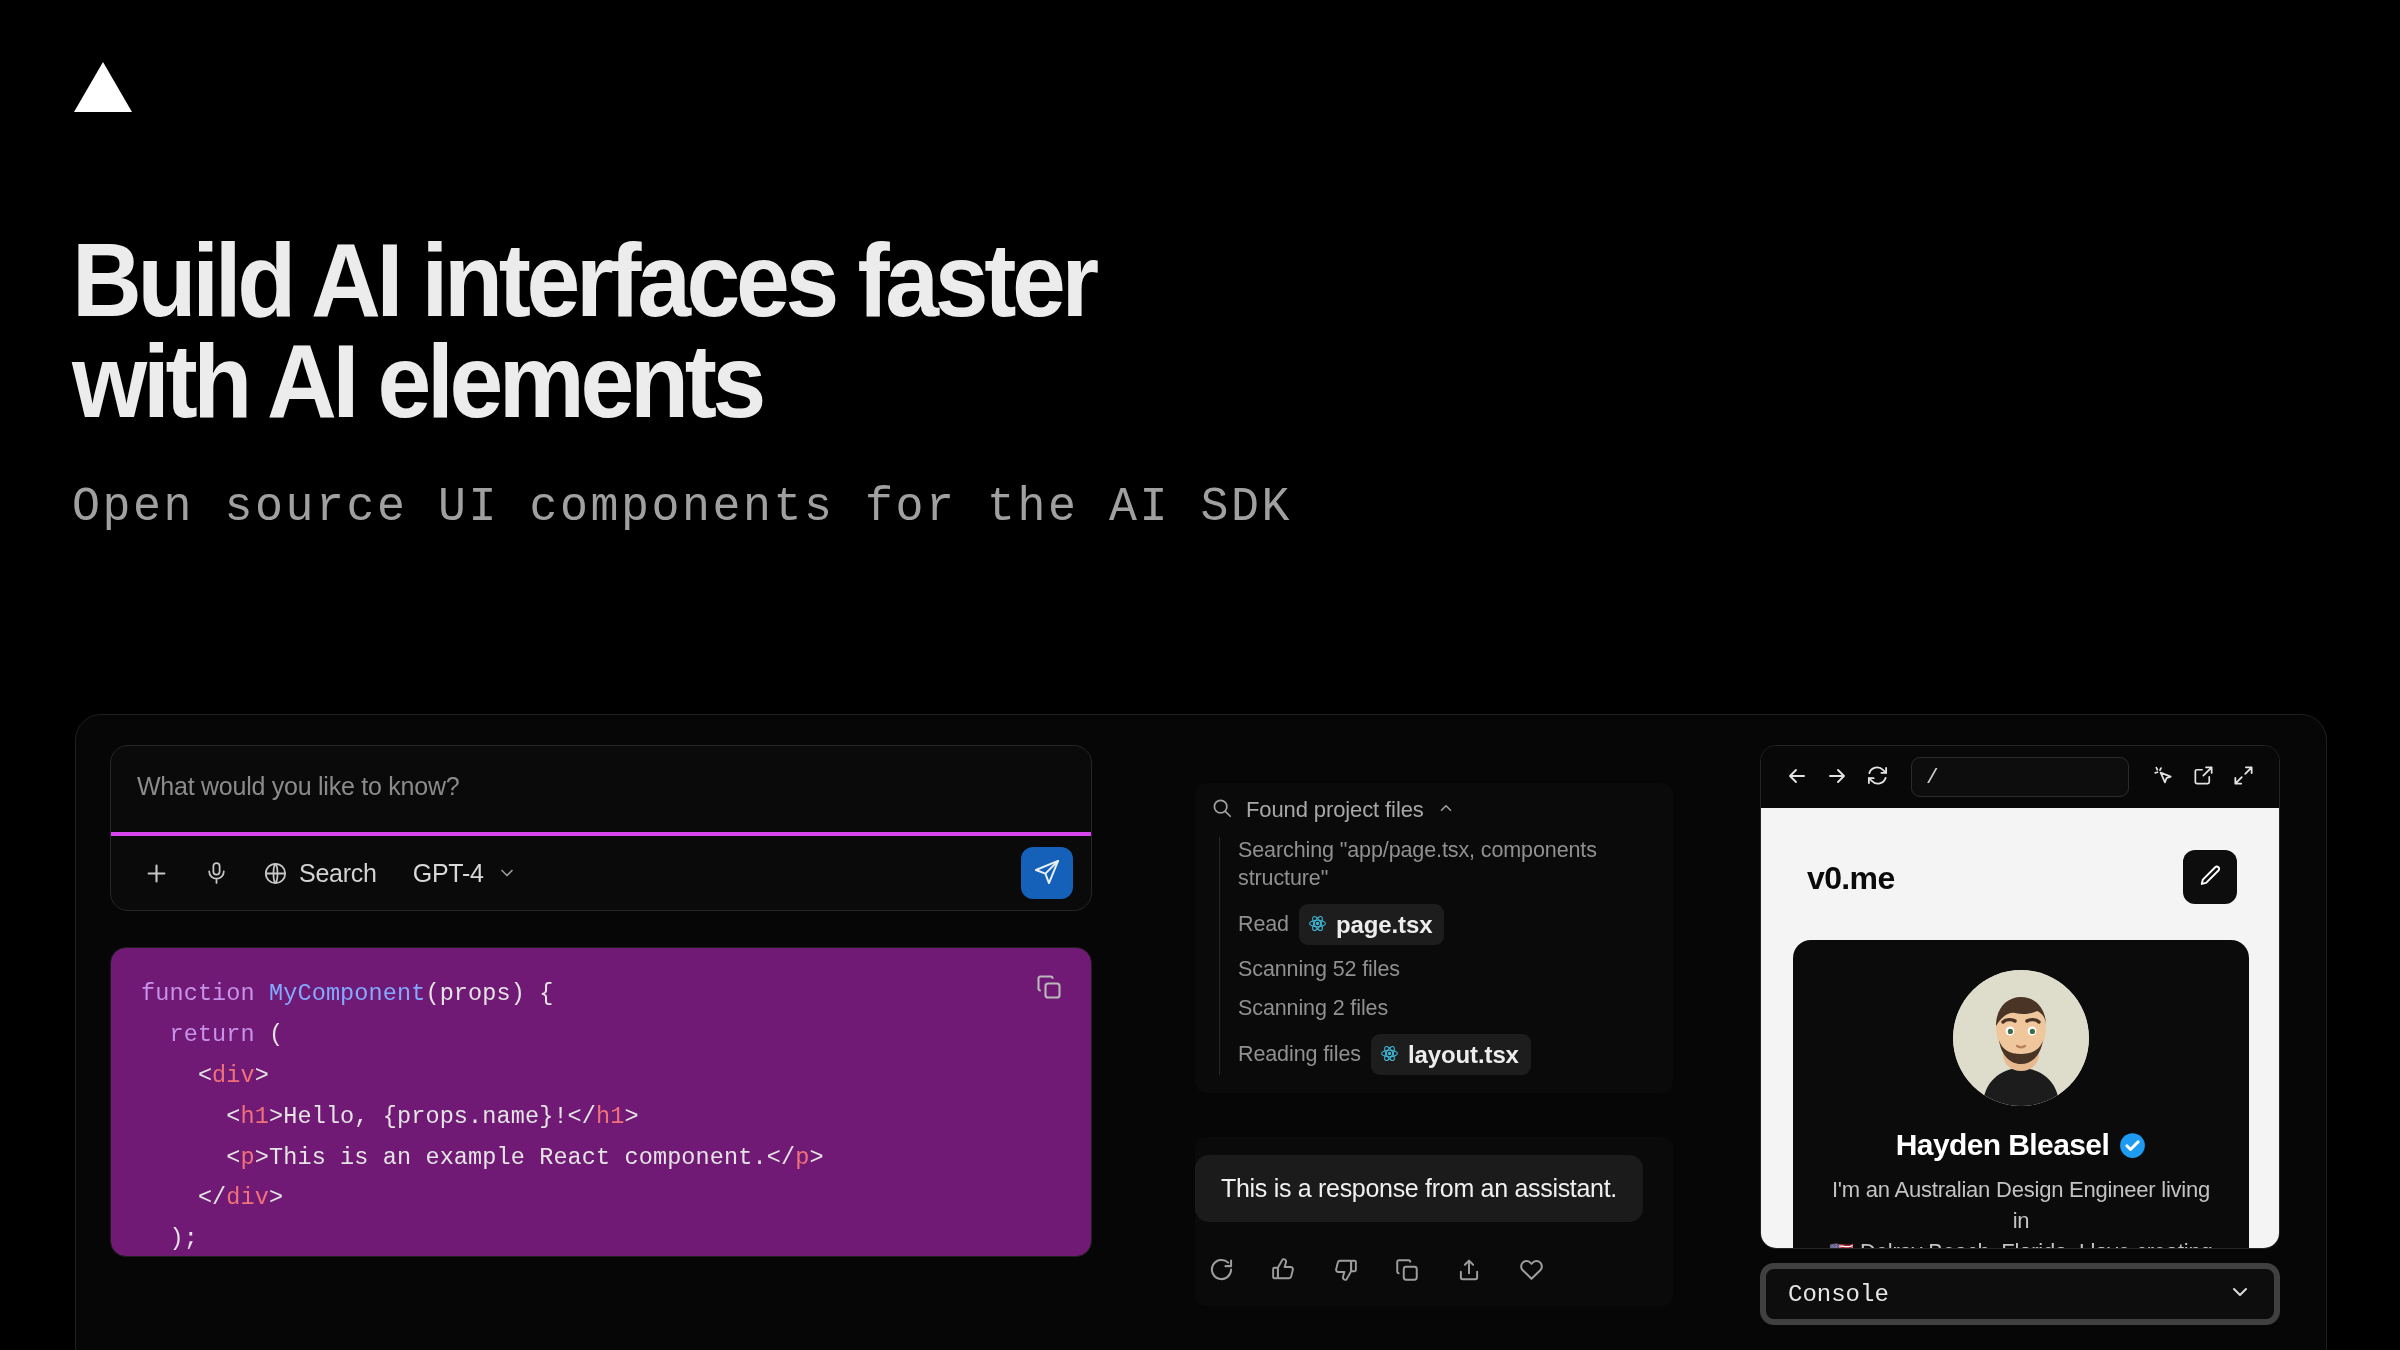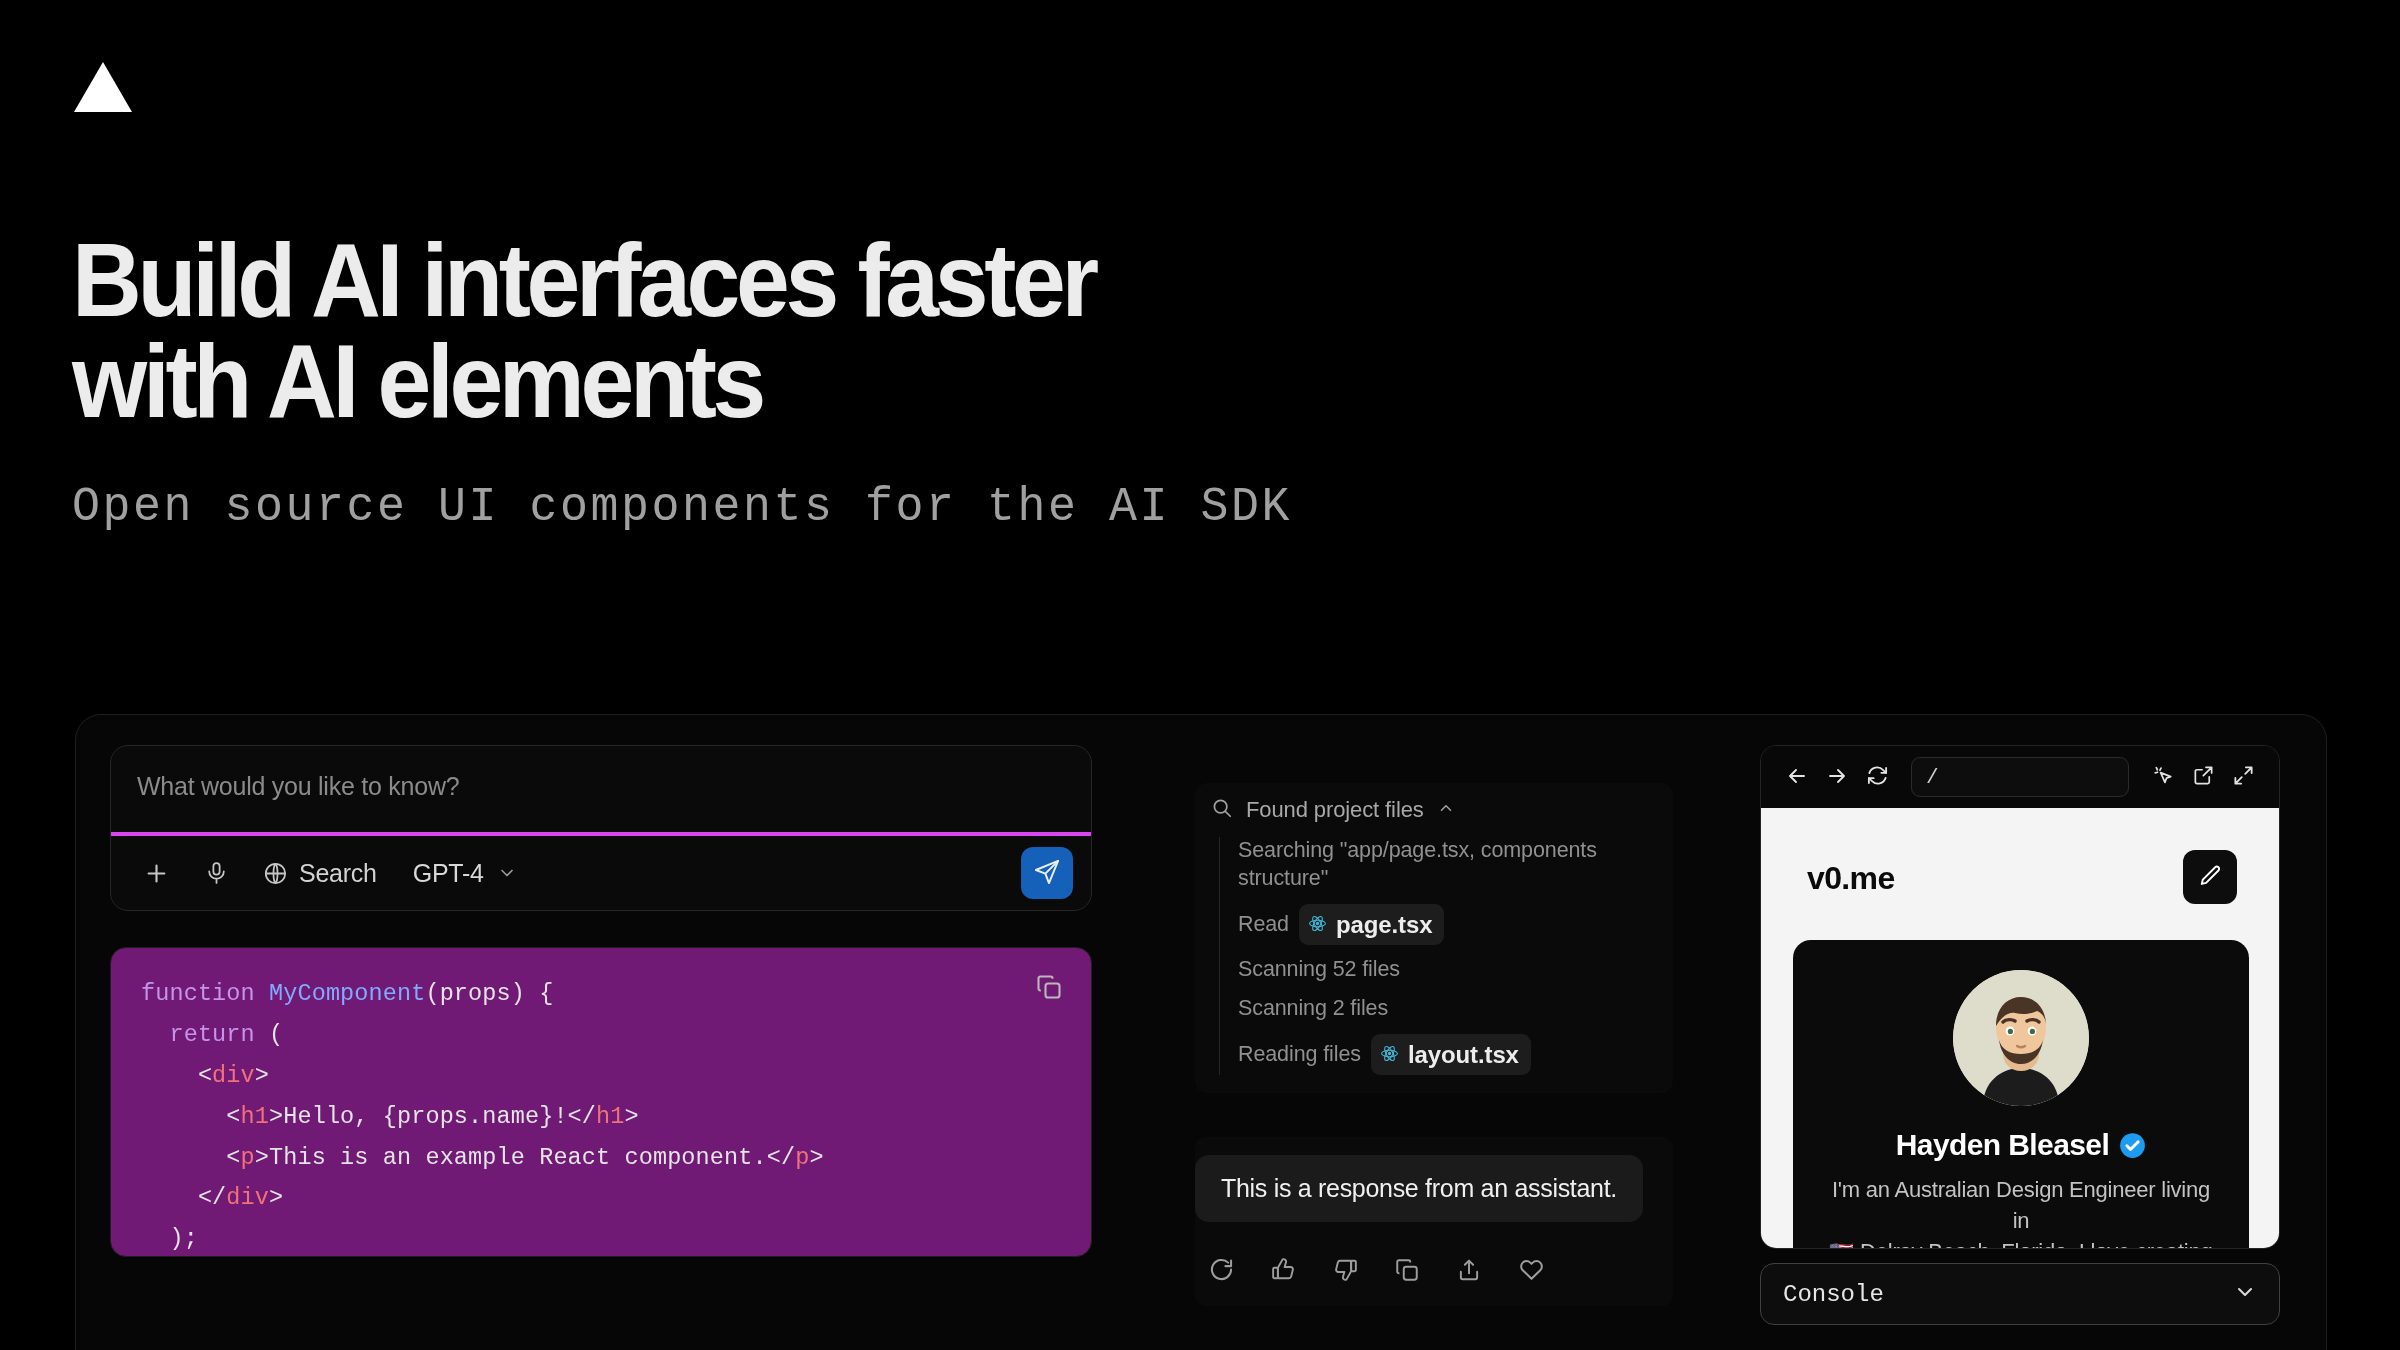--- a/index.html
+++ b/index.html
@@ -162,21 +162,21 @@
     margin-top:22px;font-size:30px;font-weight:700;color:#fff;letter-spacing:-0.02em;
     display:flex;align-items:center;justify-content:center;gap:10px;
   }
   .verified{width:27px;height:27px;flex:0 0 auto;}
   .pbio{
     margin-top:12px;font-size:22px;line-height:1.42;color:#c3c3c3;letter-spacing:-0.01em;
   }
   .flag{font-size:20px;}
 
   .console-bar{
-    margin-top:14px;width:520px;height:62px;border:1px solid #404040;border-radius:14px;
+    margin-top:14px;width:520px;height:62px;border:6px solid #404040;border-radius:14px;
     background:#0d0d0d;display:flex;align-items:center;justify-content:space-between;
     padding:0 22px;cursor:pointer;
   }
   .console-label{font-family:"Liberation Mono",monospace;font-size:24px;color:#e6e6e6;}
 </style>
 </head>
 <body>
 
 <div class="page">
 

